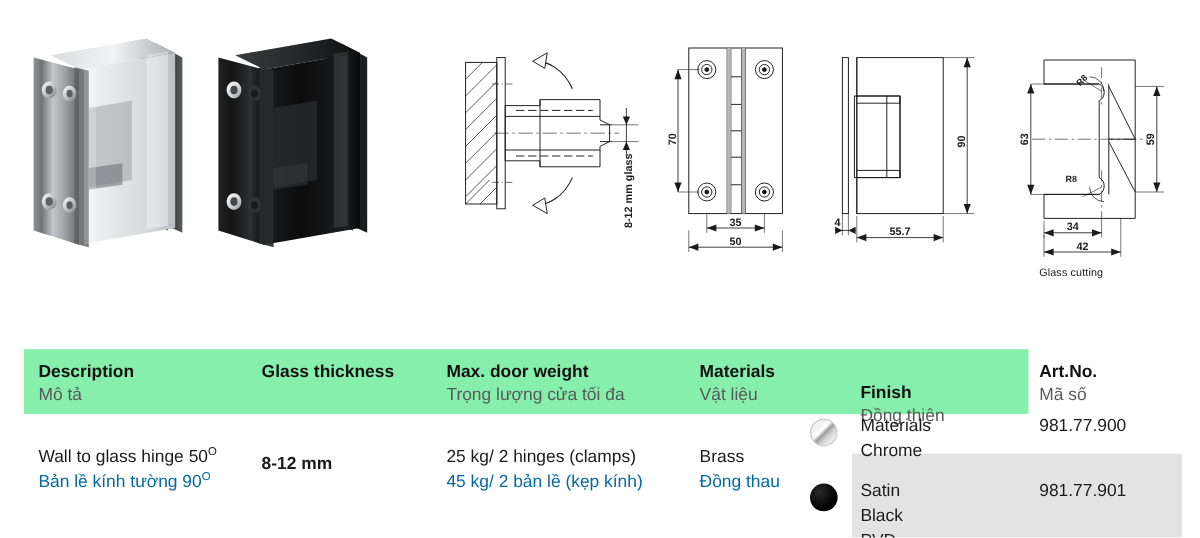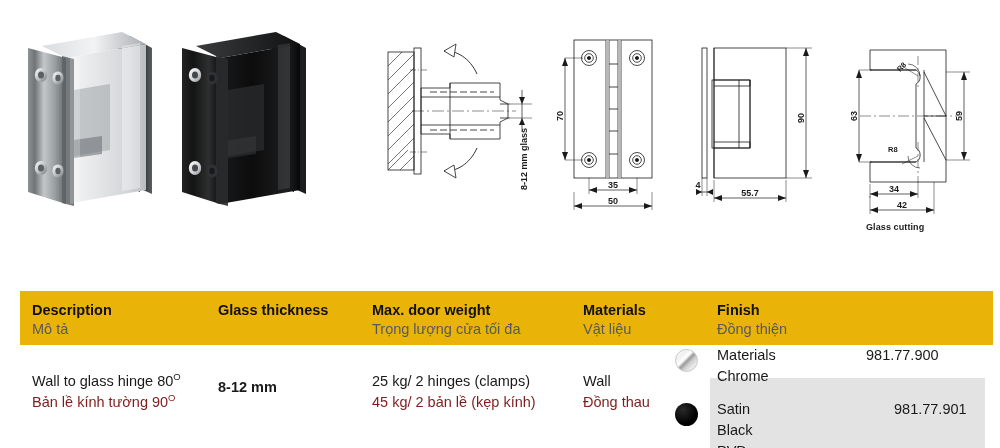--- a/index.html
+++ b/index.html
@@ -38,41 +38,41 @@
   #drawing-side     { left: 382px; }
   #drawing-front    { left: 556px; }
   #drawing-profile  { left: 688px; }
   #drawing-cutting  { left: 846px; }
 
   .caption-glass-cutting {
     position: absolute;
     left: 866px;
     top: 222px;
     font-size: 9px;
-    font-weight: bold;
+    font-weight: normal;
     letter-spacing: .1px;
     color: #1a1a1a;
   }
 
   
   #spec-table {
     position: absolute;
     left: 0;
     top: 280px;
     width: 1000px;
     height: 168px;
   }
 
   .table-header {
     position: absolute;
     left: 20px;
     top: 11px;
-    width: 973px;
+    width: 837px;
     height: 54px;
-    background: #eab308;
+    background: #86efac;
   }
 
   .hdr-cell {
     position: absolute;
     top: 10px;
   }
   .hdr-en {
     font-size: 14.5px;
     font-weight: bold;
     color: #111111;
@@ -86,21 +86,21 @@
     white-space: nowrap;
     line-height: 19px;
     margin-top: 1px;
   }
 
   
   #hdr-description      { left: 12px; }
   #hdr-glass-thickness  { left: 198px; text-align: center; }
   #hdr-door-weight      { left: 352px; }
   #hdr-materials        { left: 563px; }
-  #hdr-finish           { left: 697px; }
+  #hdr-finish           { left: 697px; margin-top: 18px; }
   #hdr-artno            { left: 846px; }
 
   .body-row {
     position: absolute;
     left: 0;
     top: 65px;
     width: 1000px;
     height: 103px;
   }
 
@@ -117,21 +117,21 @@
     position: absolute;
     white-space: nowrap;
   }
   .txt-en {
     font-size: 14.5px;
     color: #1a1a1a;
     line-height: 21px;
   }
   .txt-vi {
     font-size: 14.5px;
-    color: #7f1d1d;
+    color: #0369a1;
     line-height: 21px;
   }
   .deg {
     font-size: 9.5px;
     vertical-align: super;
     line-height: 0;
   }
 
   #cell-description     { left: 32px; top: 26px; }
   #cell-glass-thickness { left: 218px; top: 32px; font-weight: bold; }
@@ -176,21 +176,21 @@
 
   .artno {
     position: absolute;
     left: 866px;
     font-size: 14.5px;
     color: #1a1a1a;
     line-height: 21px;
     text-align: right;
   }
   #finish-row-0 .artno { top: 0px; }
-  #finish-row-1 .artno { top: 10px; margin-left: 28px; }
+  #finish-row-1 .artno { top: 10px; }
 
   svg { display: block; }
   .dimtxt {
     font-family: "Liberation Sans", sans-serif;
     font-size: 9px;
     font-weight: bold;
     fill: #1a1a1a;
   }
   .dimtxt-sm {
     font-family: "Liberation Sans", sans-serif;
@@ -565,42 +565,46 @@
       <div class="hdr-vi">Trọng lượng cửa tối đa</div>
     </div>
     <div class="hdr-cell" id="hdr-materials">
       <div class="hdr-en">Materials</div>
       <div class="hdr-vi">Vật liệu</div>
     </div>
     <div class="hdr-cell" id="hdr-finish">
       <div class="hdr-en">Finish</div>
       <div class="hdr-vi">Đồng thiện</div>
     </div>
+    <div class="hdr-cell" id="hdr-artno">
+      <div class="hdr-en">Art.No.</div>
+      <div class="hdr-vi">Mã số</div>
+    </div>
   </div>
 
   <div class="body-row">
 
     <div class="row-highlight"></div>
 
     <div class="cell" id="cell-description">
-      <div class="txt-en"><span>Wall to glass hinge 80</span><span class="deg">O</span></div>
+      <div class="txt-en"><span>Wall to glass hinge 50</span><span class="deg">O</span></div>
       <div class="txt-vi"><span>Bản lề kính tường 90</span><span class="deg">O</span></div>
     </div>
 
     <div class="cell" id="cell-glass-thickness">
       <div class="txt-en">8-12 mm</div>
     </div>
 
     <div class="cell" id="cell-door-weight">
       <div class="txt-en">25 kg/ 2 hinges (clamps)</div>
       <div class="txt-vi">45 kg/ 2 bản lề (kẹp kính)</div>
     </div>
 
     <div class="cell" id="cell-materials">
-      <div class="txt-en">Wall</div>
+      <div class="txt-en">Brass</div>
       <div class="txt-vi">Đồng thau</div>
     </div>
 
     <div class="finish-row" id="finish-row-0">
       <div class="swatch swatch-chrome"></div>
       <div class="finish-text">
         <div class="txt-en">Materials Chrome</div>
       </div>
       <div class="artno">981.77.900</div>
     </div>

